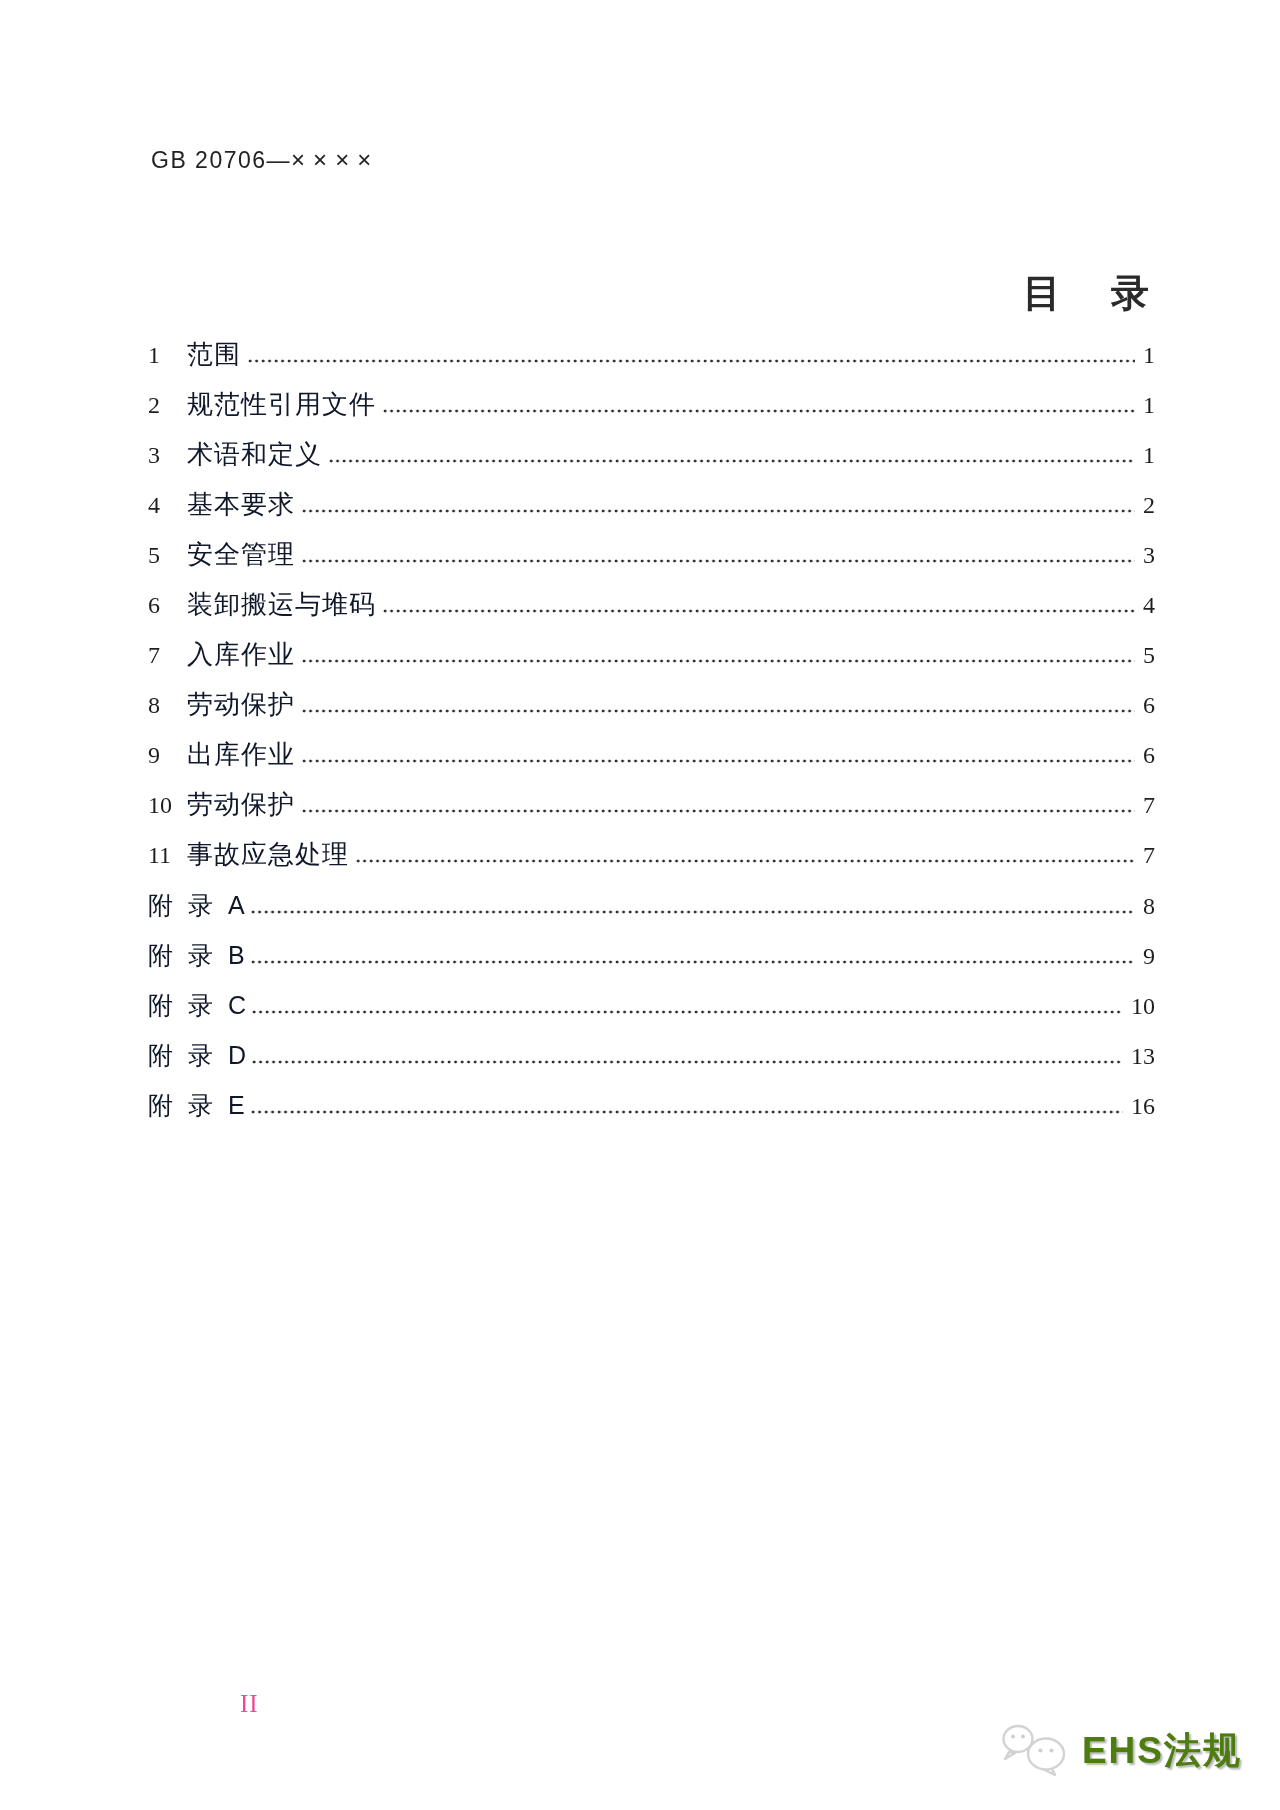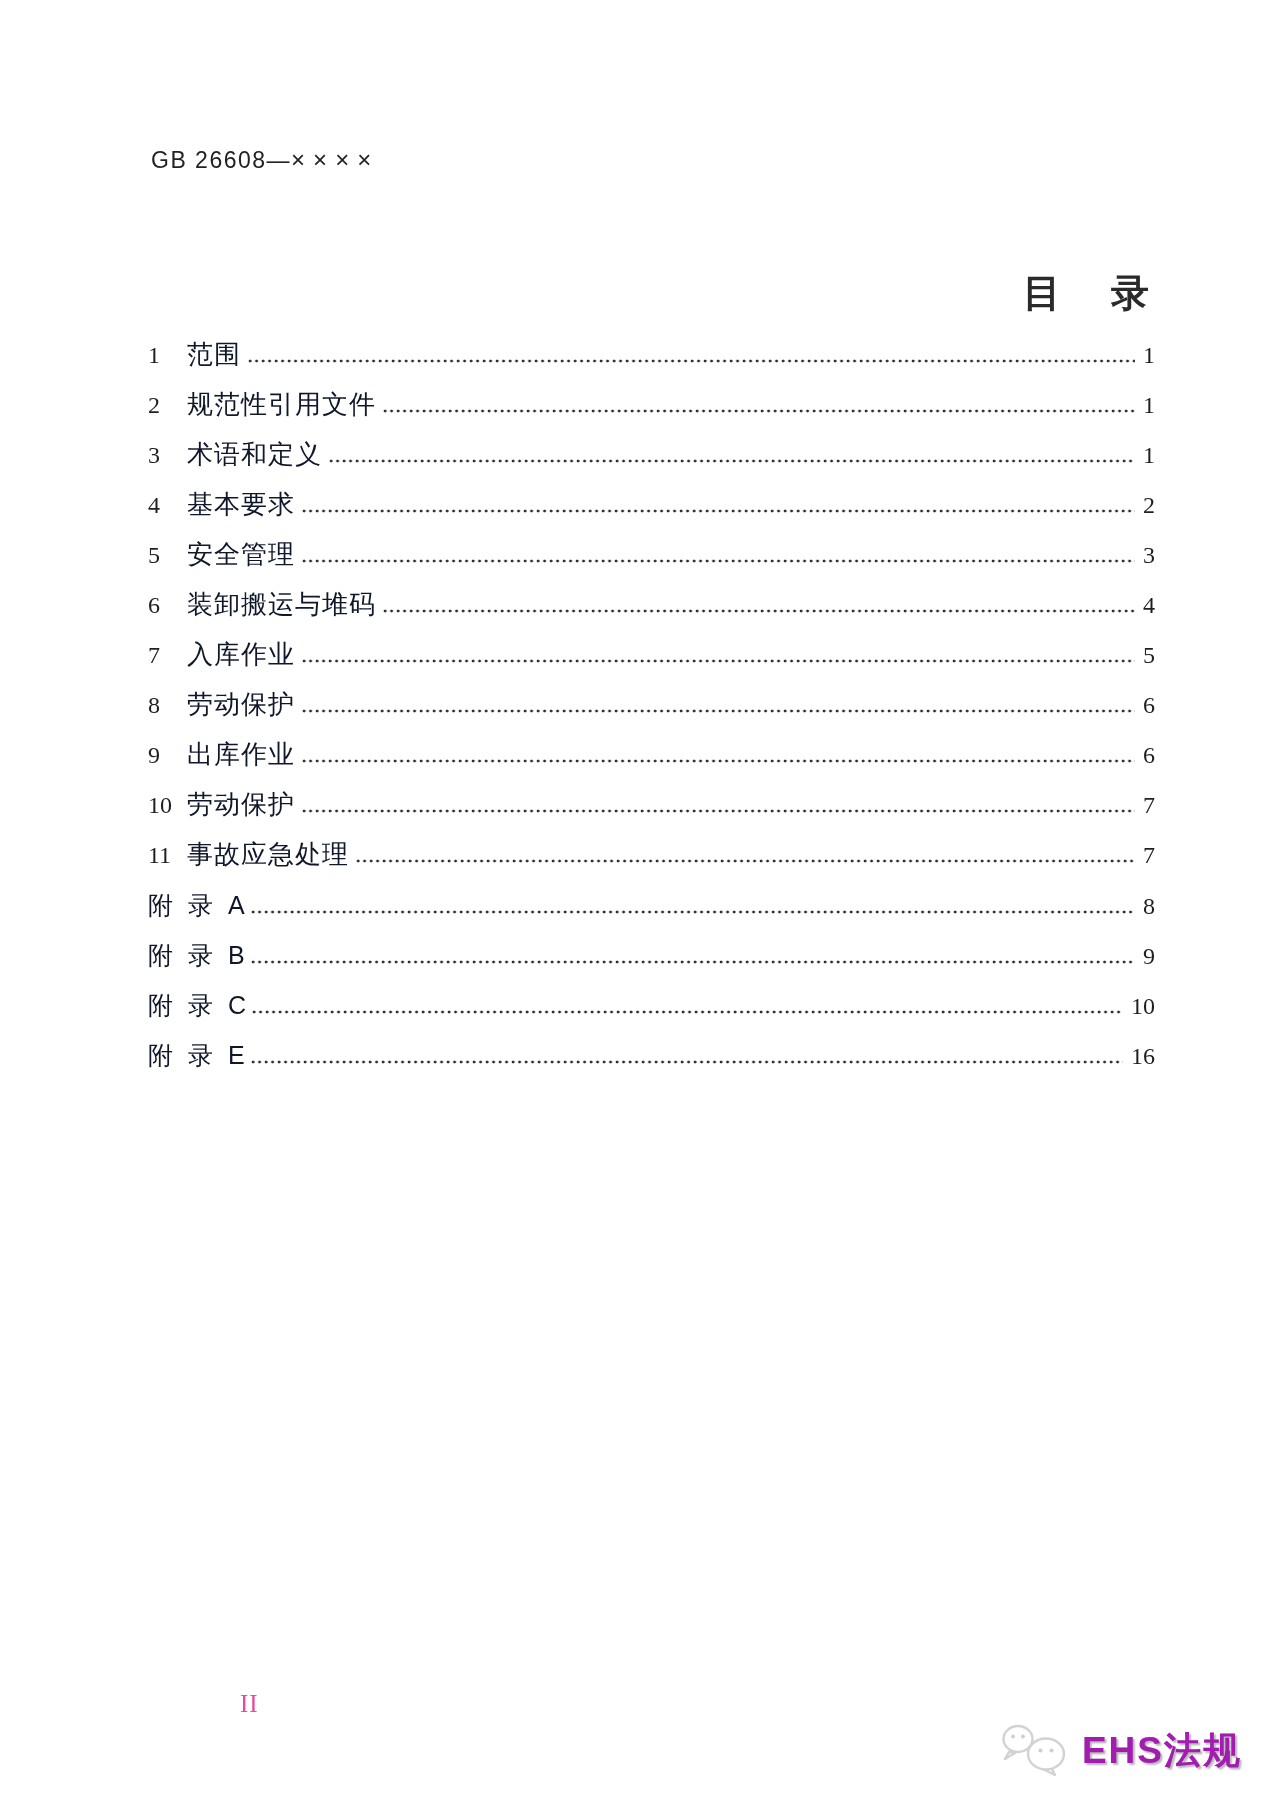--- a/index.html
+++ b/index.html
@@ -76,32 +76,32 @@
 
   
   .watermark{
     position:absolute;right:38px;top:1722px;
     display:flex;align-items:center;gap:8px;
   }
   .watermark .wm-icon{display:block;}
   .watermark .wm-text{
     font-family:"Liberation Sans", sans-serif;
     font-size:37px;font-weight:600;letter-spacing:2px;
-    color:#a21caf;
+    color:#4d7c0f;
     text-shadow:2px 2px 2px #b5b5b5, 0 0 1px #d8d8d8;
     white-space:nowrap;
   }
 </style>
 </head>
 <body>
 
 <div class="page">
 
   <div class="header">
-    <span>GB 26608—</span><span class="xs">××××</span>
+    <span>GB 20706—</span><span class="xs">××××</span>
   </div>
 
   <h1 class="toc-title">目　录</h1>
 
   <div class="toc">
 
     <div class="row">
       <span class="num">1</span>
       <span class="label">范围</span>
       <span class="leader"></span>
@@ -175,20 +175,25 @@
     </div>
     <div class="row appendix">
       <span class="label">附 录 B</span>
       <span class="leader"></span>
       <span class="pagenum">9</span>
     </div>
     <div class="row appendix">
       <span class="label">附 录 C</span>
       <span class="leader"></span>
       <span class="pagenum">10</span>
+    </div>
+    <div class="row appendix">
+      <span class="label">附 录 D</span>
+      <span class="leader"></span>
+      <span class="pagenum">13</span>
     </div>
     <div class="row appendix">
       <span class="label">附 录 E</span>
       <span class="leader"></span>
       <span class="pagenum">16</span>
     </div>
 
   </div>
 
   <div class="footer-page">II</div>

